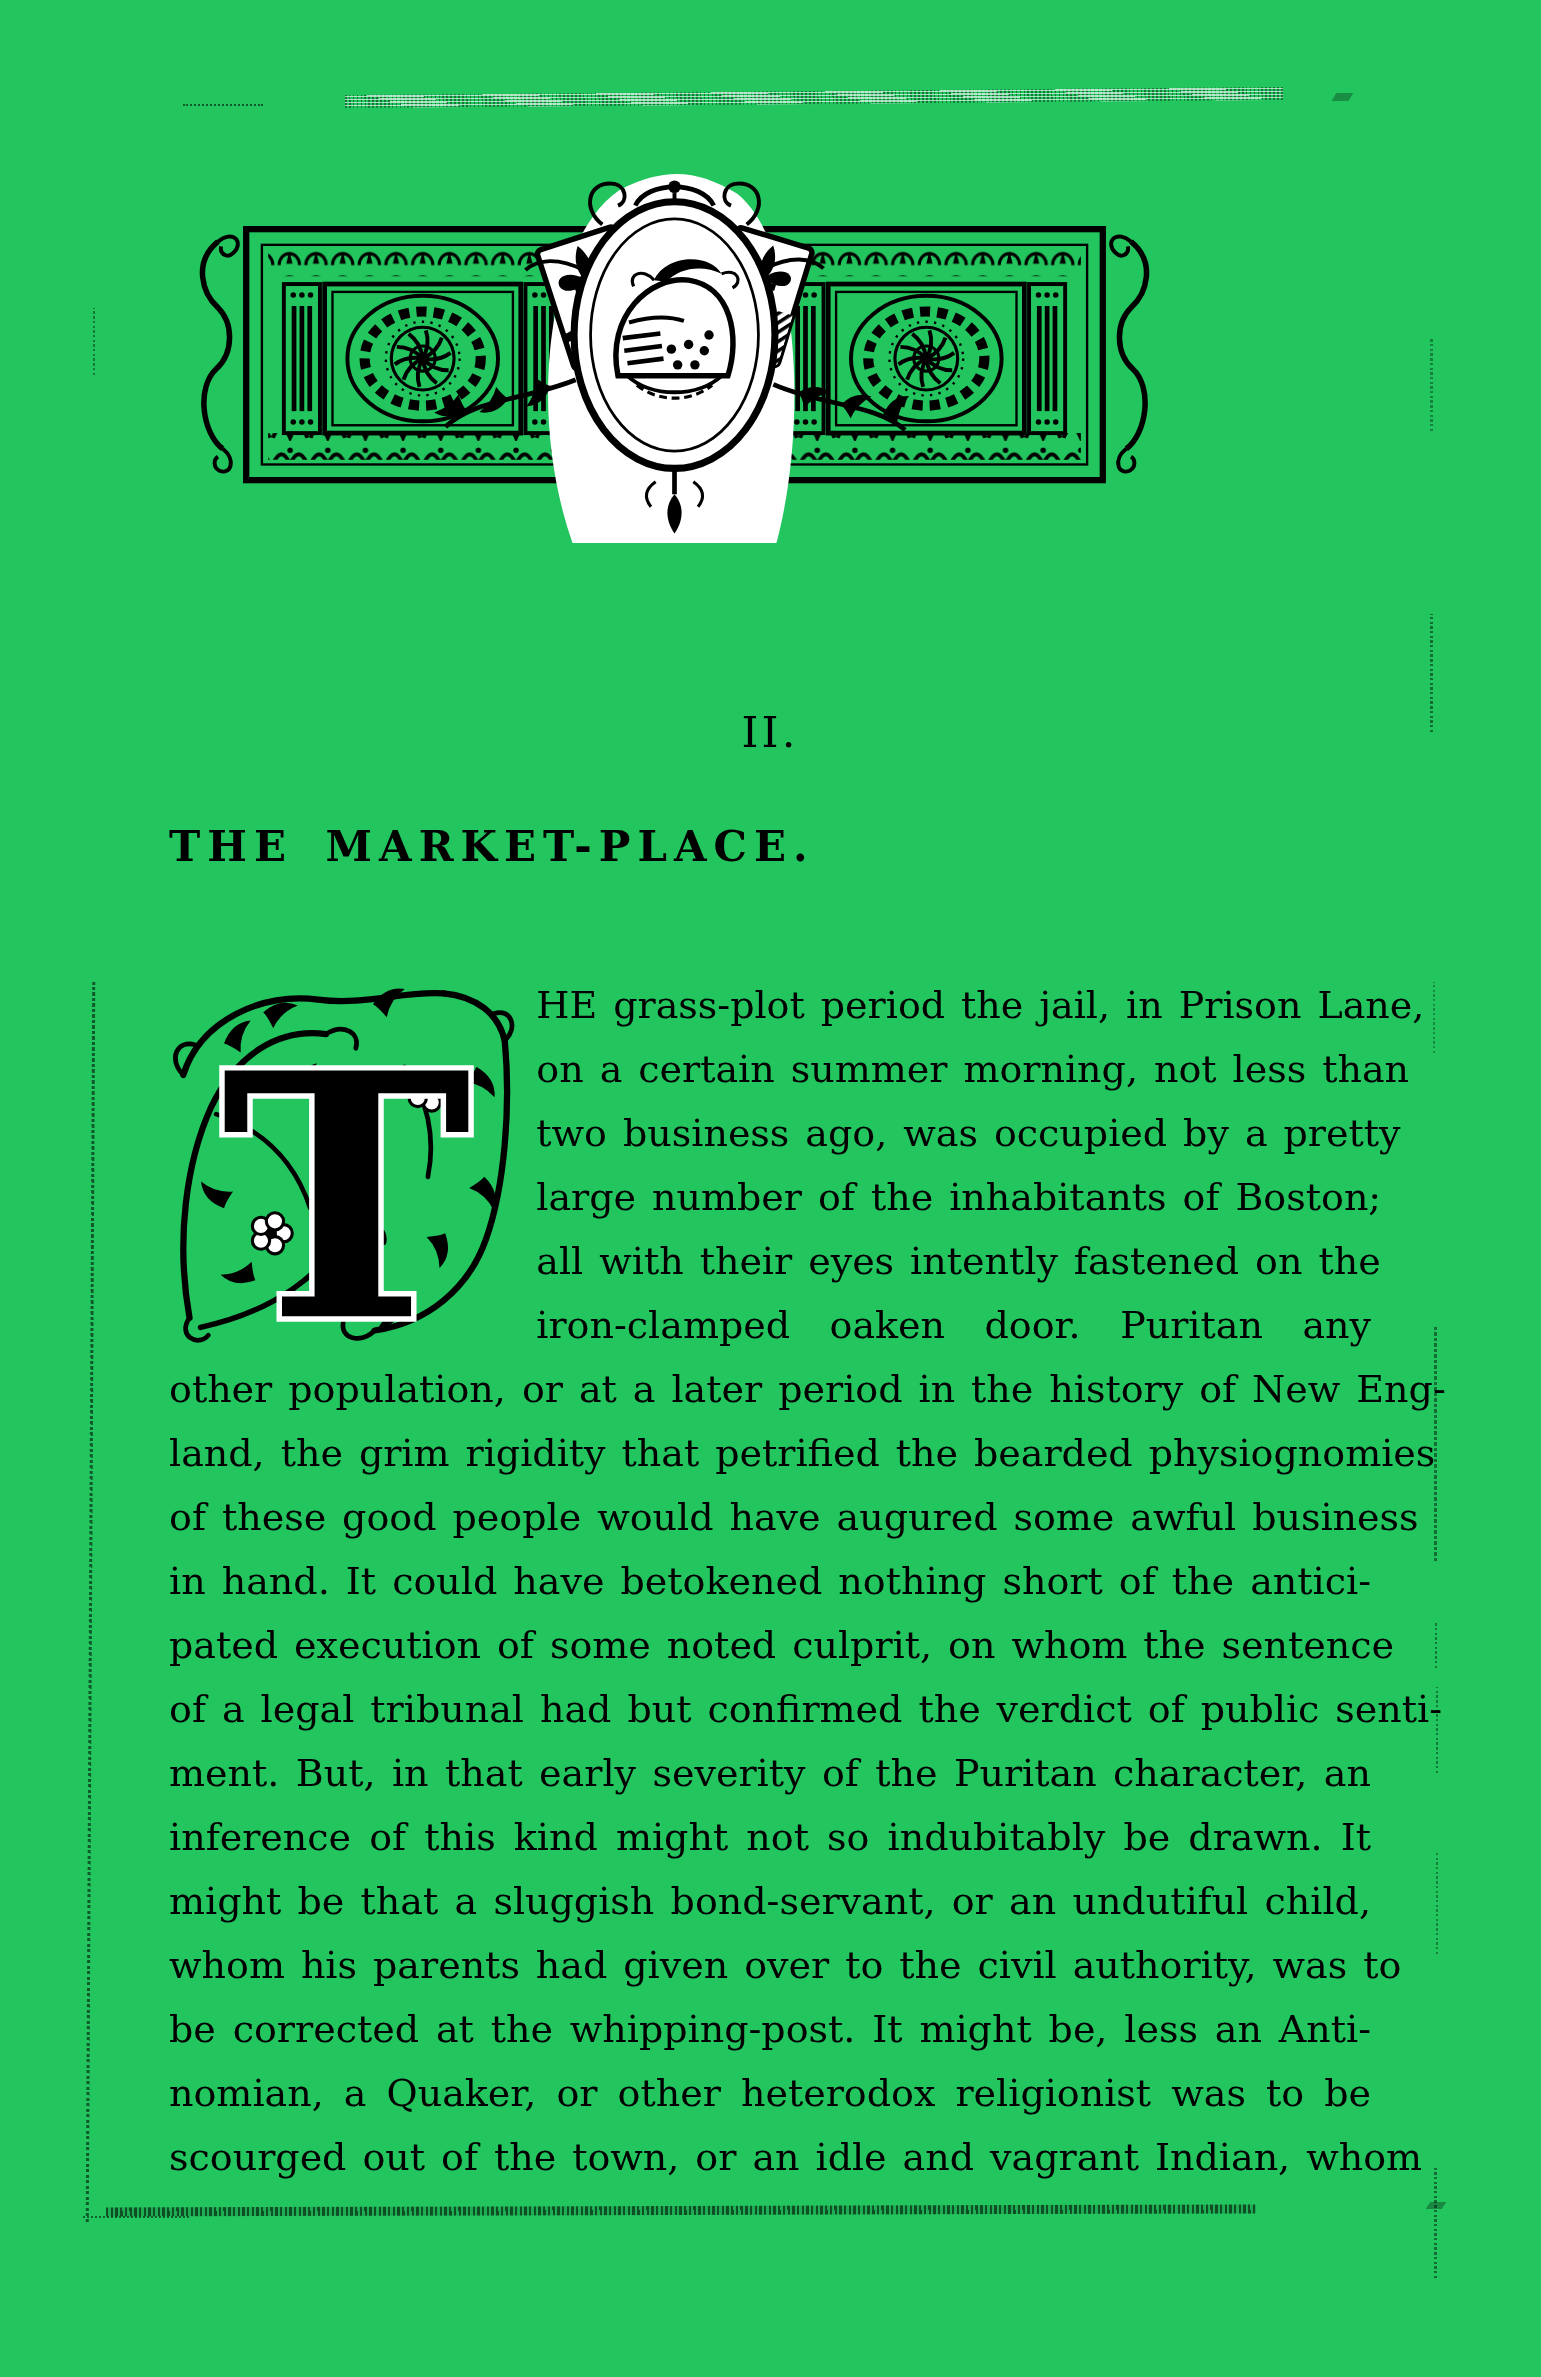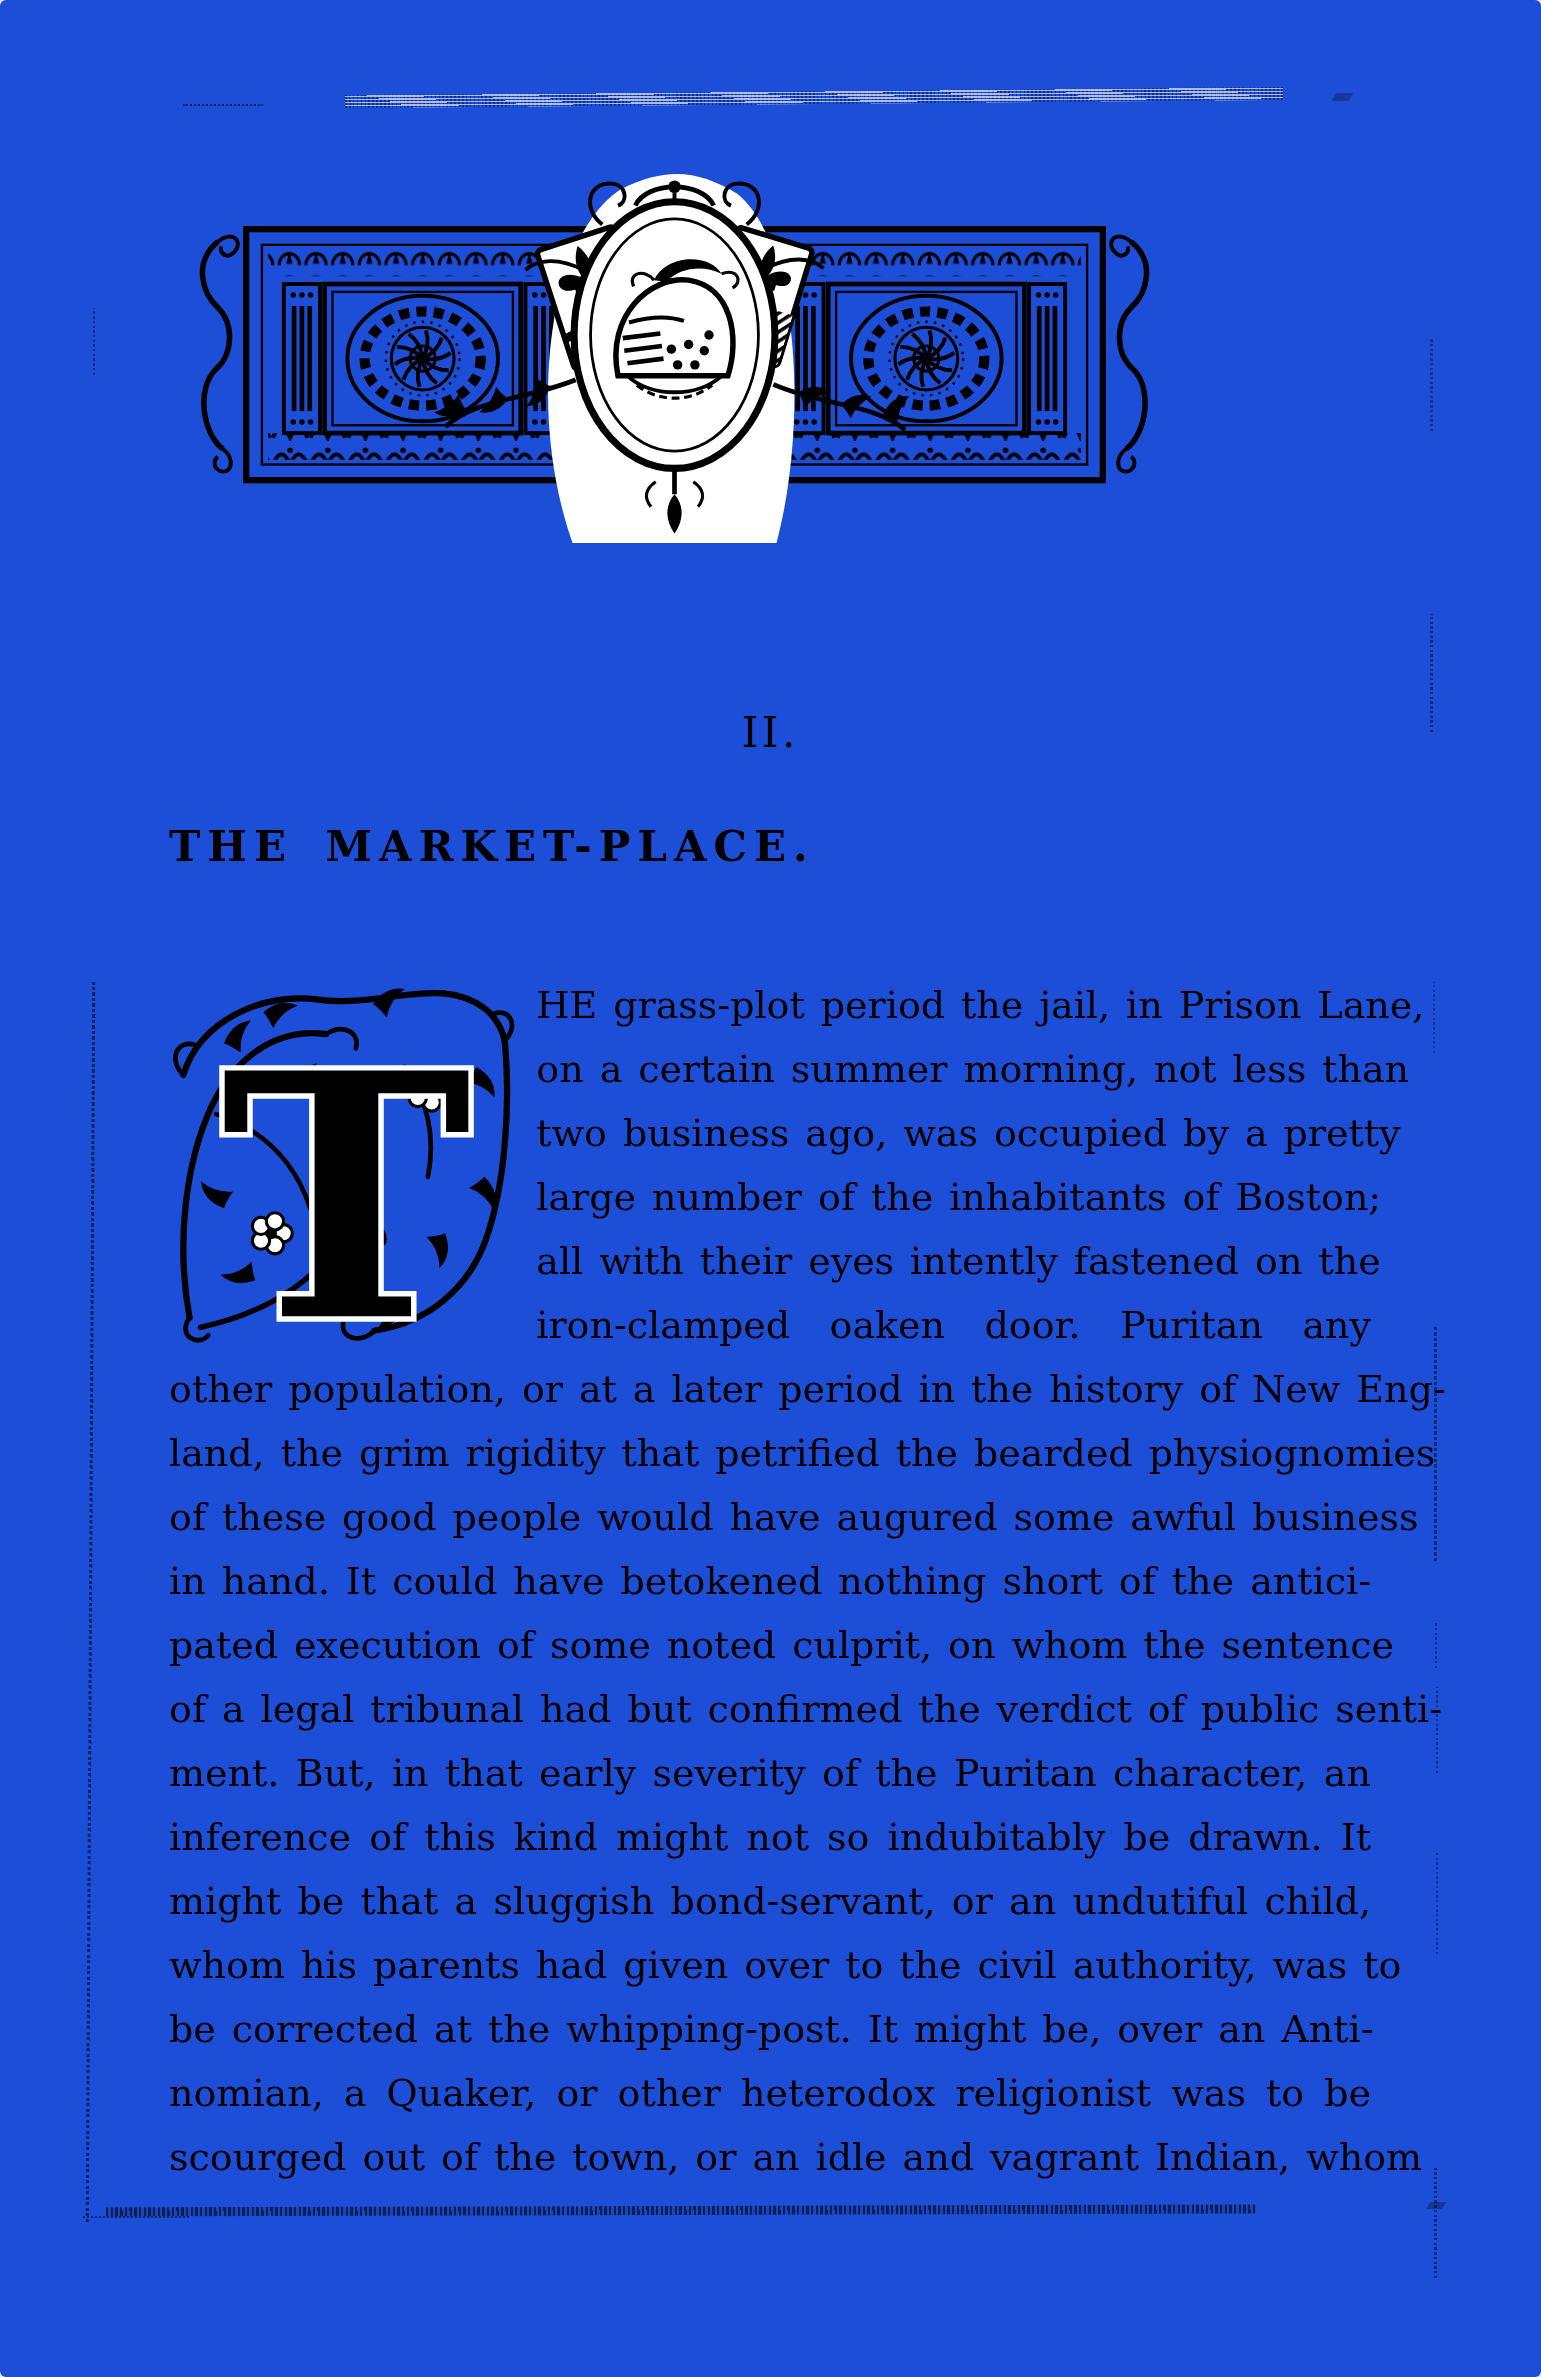--- a/index.html
+++ b/index.html
@@ -1,23 +1,22 @@
 <!DOCTYPE html>
 <html style="font-size:12.6px"><head>
 <meta charset="utf-8">
 <style>
   html,body{margin:0;padding:0;background:#e8e8e8;}
   .page{
     position:relative;
     width:1541px;height:2377px;
-    background:#1d4ed8;
+    background:#22c55e;
     font-family:"DejaVu Serif", serif;
     color:#000;
     overflow:hidden;
-    border-radius:6px;
   }
   
   .chapter-number{
     position:absolute;left:169px;top:707px;width:1202px;
     text-align:center;font-size:43px;letter-spacing:3.1px;
   }
   .chapter-title{
     position:absolute;left:169px;top:822px;width:1202px;
     text-align:left;font-size:42px;font-weight:bold;
     letter-spacing:7px;word-spacing:11px;
@@ -308,19 +307,19 @@
     <div class="tline">other population, or at a later period in the history of New Eng-</div>
     <div class="tline">land, the grim rigidity that petrified the bearded physiognomies</div>
     <div class="tline">of these good people would have augured some awful business</div>
     <div class="tline">in hand. It could have betokened nothing short of the antici-</div>
     <div class="tline">pated execution of some noted culprit, on whom the sentence</div>
     <div class="tline">of a legal tribunal had but confirmed the verdict of public senti-</div>
     <div class="tline">ment. But, in that early severity of the Puritan character, an</div>
     <div class="tline">inference of this kind might not so indubitably be drawn. It</div>
     <div class="tline">might be that a sluggish bond-servant, or an undutiful child,</div>
     <div class="tline">whom his parents had given over to the civil authority, was to</div>
-    <div class="tline">be corrected at the whipping-post. It might be, over an Anti-</div>
+    <div class="tline">be corrected at the whipping-post. It might be, less an Anti-</div>
     <div class="tline">nomian, a Quaker, or other heterodox religionist was to be</div>
     <div class="tline">scourged out of the town, or an idle and vagrant Indian, whom</div>
   </div>
 
 </div>
 
 
 </body></html>

